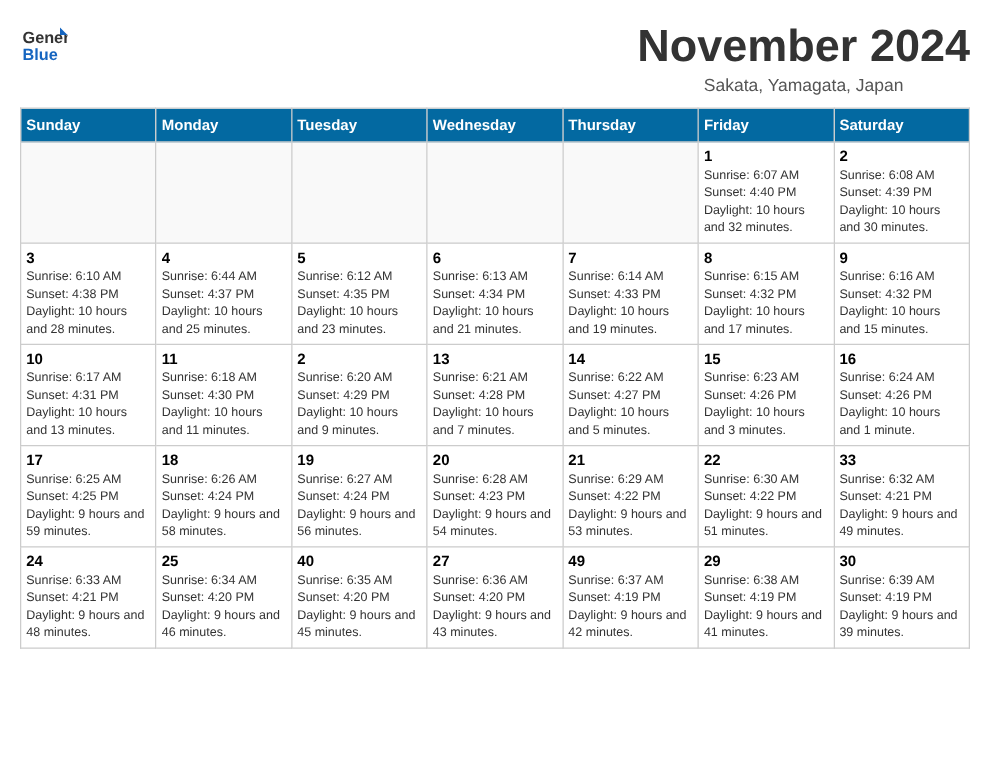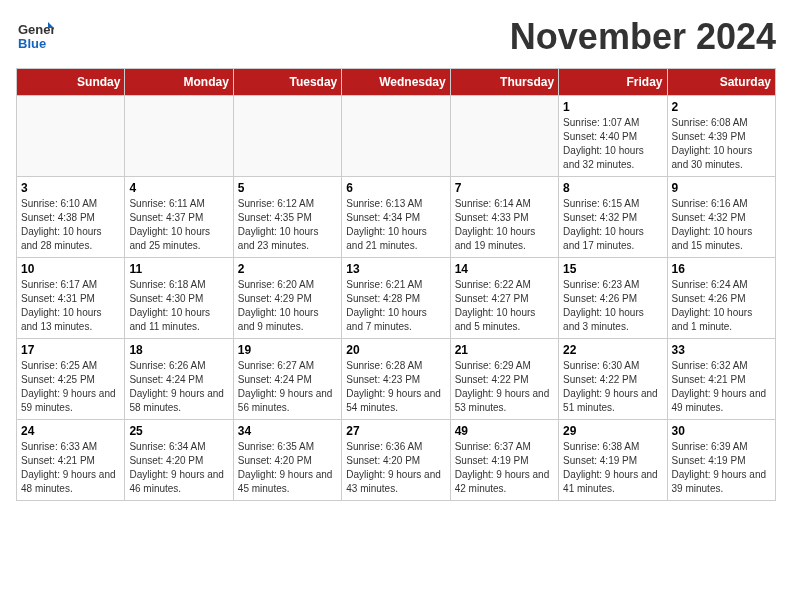--- a/index.html
+++ b/index.html
@@ -33,24 +33,24 @@
       font-size: 14px;
       color: #555;
       margin-top: 2px;
     }
     .calendar {
       width: 100%;
       border-collapse: collapse;
       font-size: 11px;
     }
     .calendar th {
-      background-color: #b91c1c;
+      background-color: #0369a1;
       color: #fff;
       padding: 6px 4px;
-      text-align: right;
+      text-align: left;
       font-size: 12px;
       border: 1px solid #ccc;
     }
     .calendar td {
       border: 1px solid #ccc;
       vertical-align: top;
       padding: 4px;
       width: calc(100% / 7);
       height: 80px;
       background: #fff;
@@ -78,20 +78,21 @@
     <div style="display:flex; align-items:center; gap:2px;">
       <svg width="38" height="38" viewBox="0 0 38 38">
         <text x="2" y="18" font-size="13" font-weight="bold" fill="#333" font-family="Arial">General</text>
         <text x="2" y="32" font-size="13" font-weight="bold" fill="#1565C0" font-family="Arial">Blue</text>
         <polygon points="32,6 38,12 32,12" fill="#1565C0"></polygon>
       </svg>
     </div>
   </div>
   <div class="title-area">
     <div class="month-title">November 2024</div>
+    <div class="location">Sakata, Yamagata, Japan</div>
   </div>
 </div>
 
 <table class="calendar">
   <thead>
     <tr id="header-row">
         <th>Sunday</th>
         <th>Monday</th>
         <th>Tuesday</th>
         <th>Wednesday</th>
@@ -102,41 +103,41 @@
   </thead>
   <tbody id="calendar-body">
       <tr>
         <td class="empty"></td>
         <td class="empty"></td>
         <td class="empty"></td>
         <td class="empty"></td>
         <td class="empty"></td>
         <td>
           <span class="day-number">1</span>
-          <div class="day-info">Sunrise: 1:07 AM
+          <div class="day-info">Sunrise: 6:07 AM
 Sunset: 4:40 PM
 Daylight: 10 hours and 32 minutes.</div>
         </td>
         <td>
           <span class="day-number">2</span>
           <div class="day-info">Sunrise: 6:08 AM
 Sunset: 4:39 PM
 Daylight: 10 hours and 30 minutes.</div>
         </td>
       </tr>
       <tr>
         <td>
           <span class="day-number">3</span>
           <div class="day-info">Sunrise: 6:10 AM
 Sunset: 4:38 PM
 Daylight: 10 hours and 28 minutes.</div>
         </td>
         <td>
           <span class="day-number">4</span>
-          <div class="day-info">Sunrise: 6:11 AM
+          <div class="day-info">Sunrise: 6:44 AM
 Sunset: 4:37 PM
 Daylight: 10 hours and 25 minutes.</div>
         </td>
         <td>
           <span class="day-number">5</span>
           <div class="day-info">Sunrise: 6:12 AM
 Sunset: 4:35 PM
 Daylight: 10 hours and 23 minutes.</div>
         </td>
         <td>
@@ -259,21 +260,21 @@
 Sunset: 4:21 PM
 Daylight: 9 hours and 48 minutes.</div>
         </td>
         <td>
           <span class="day-number">25</span>
           <div class="day-info">Sunrise: 6:34 AM
 Sunset: 4:20 PM
 Daylight: 9 hours and 46 minutes.</div>
         </td>
         <td>
-          <span class="day-number">34</span>
+          <span class="day-number">40</span>
           <div class="day-info">Sunrise: 6:35 AM
 Sunset: 4:20 PM
 Daylight: 9 hours and 45 minutes.</div>
         </td>
         <td>
           <span class="day-number">27</span>
           <div class="day-info">Sunrise: 6:36 AM
 Sunset: 4:20 PM
 Daylight: 9 hours and 43 minutes.</div>
         </td>

